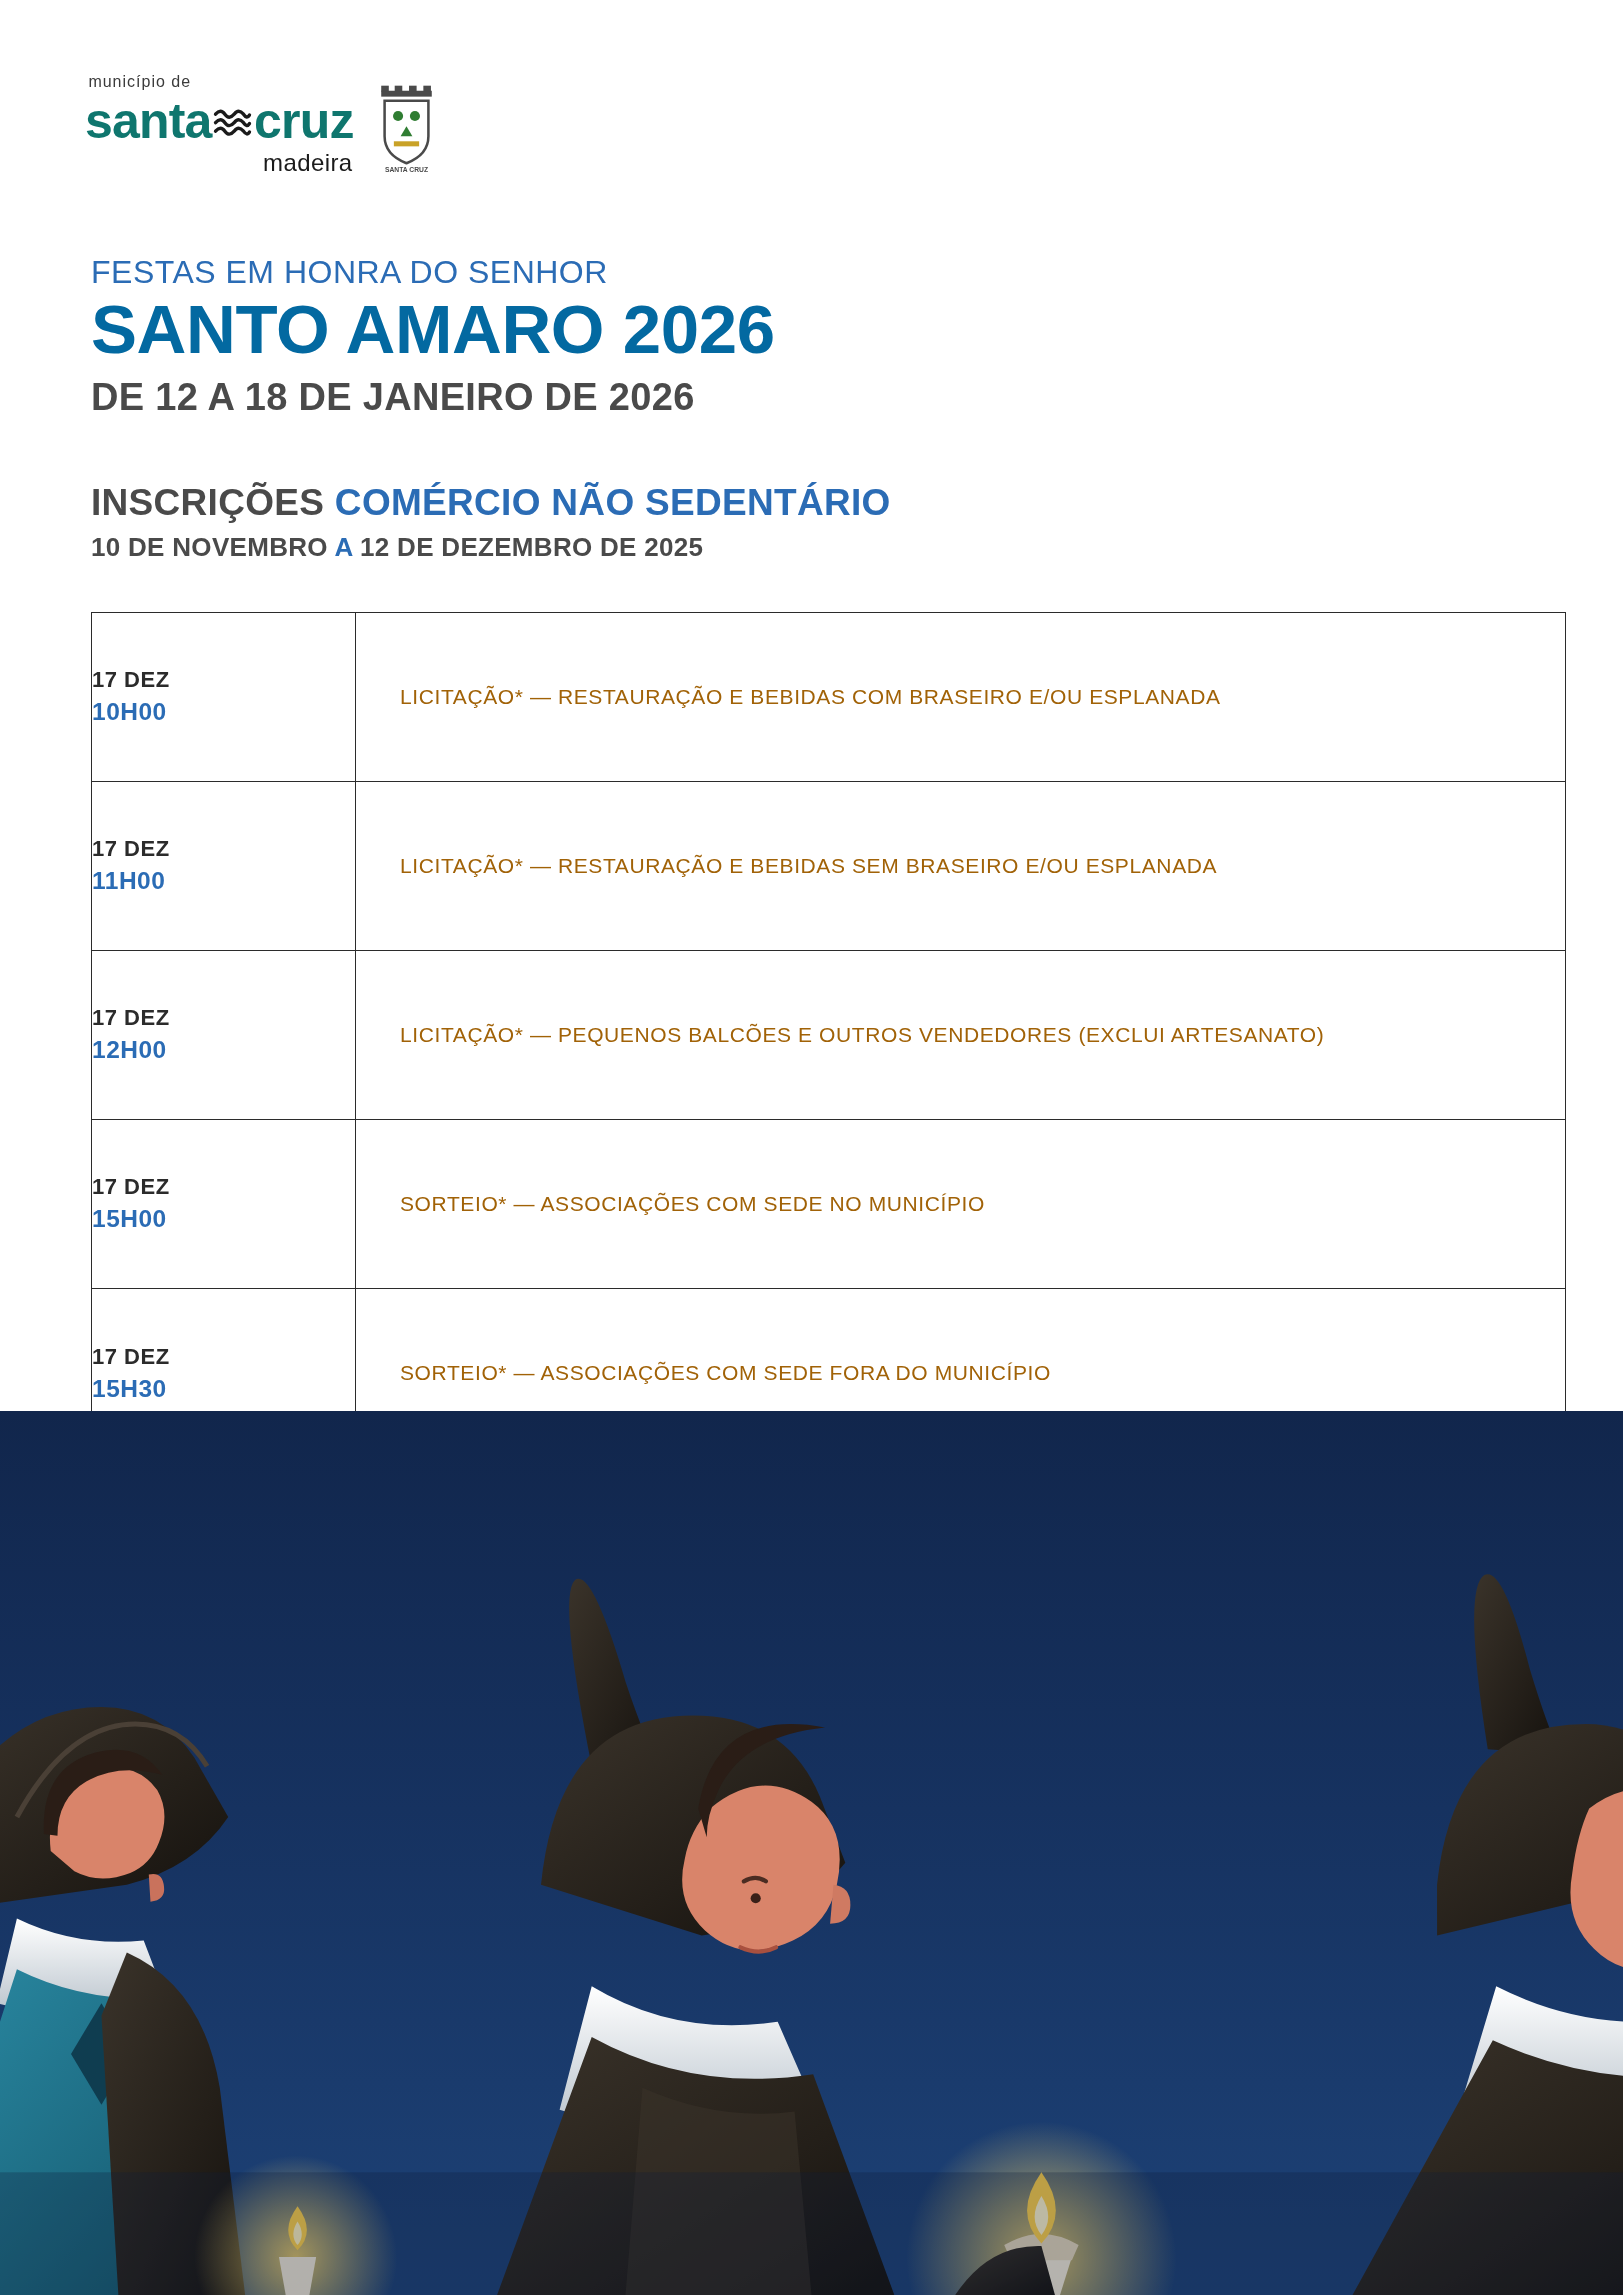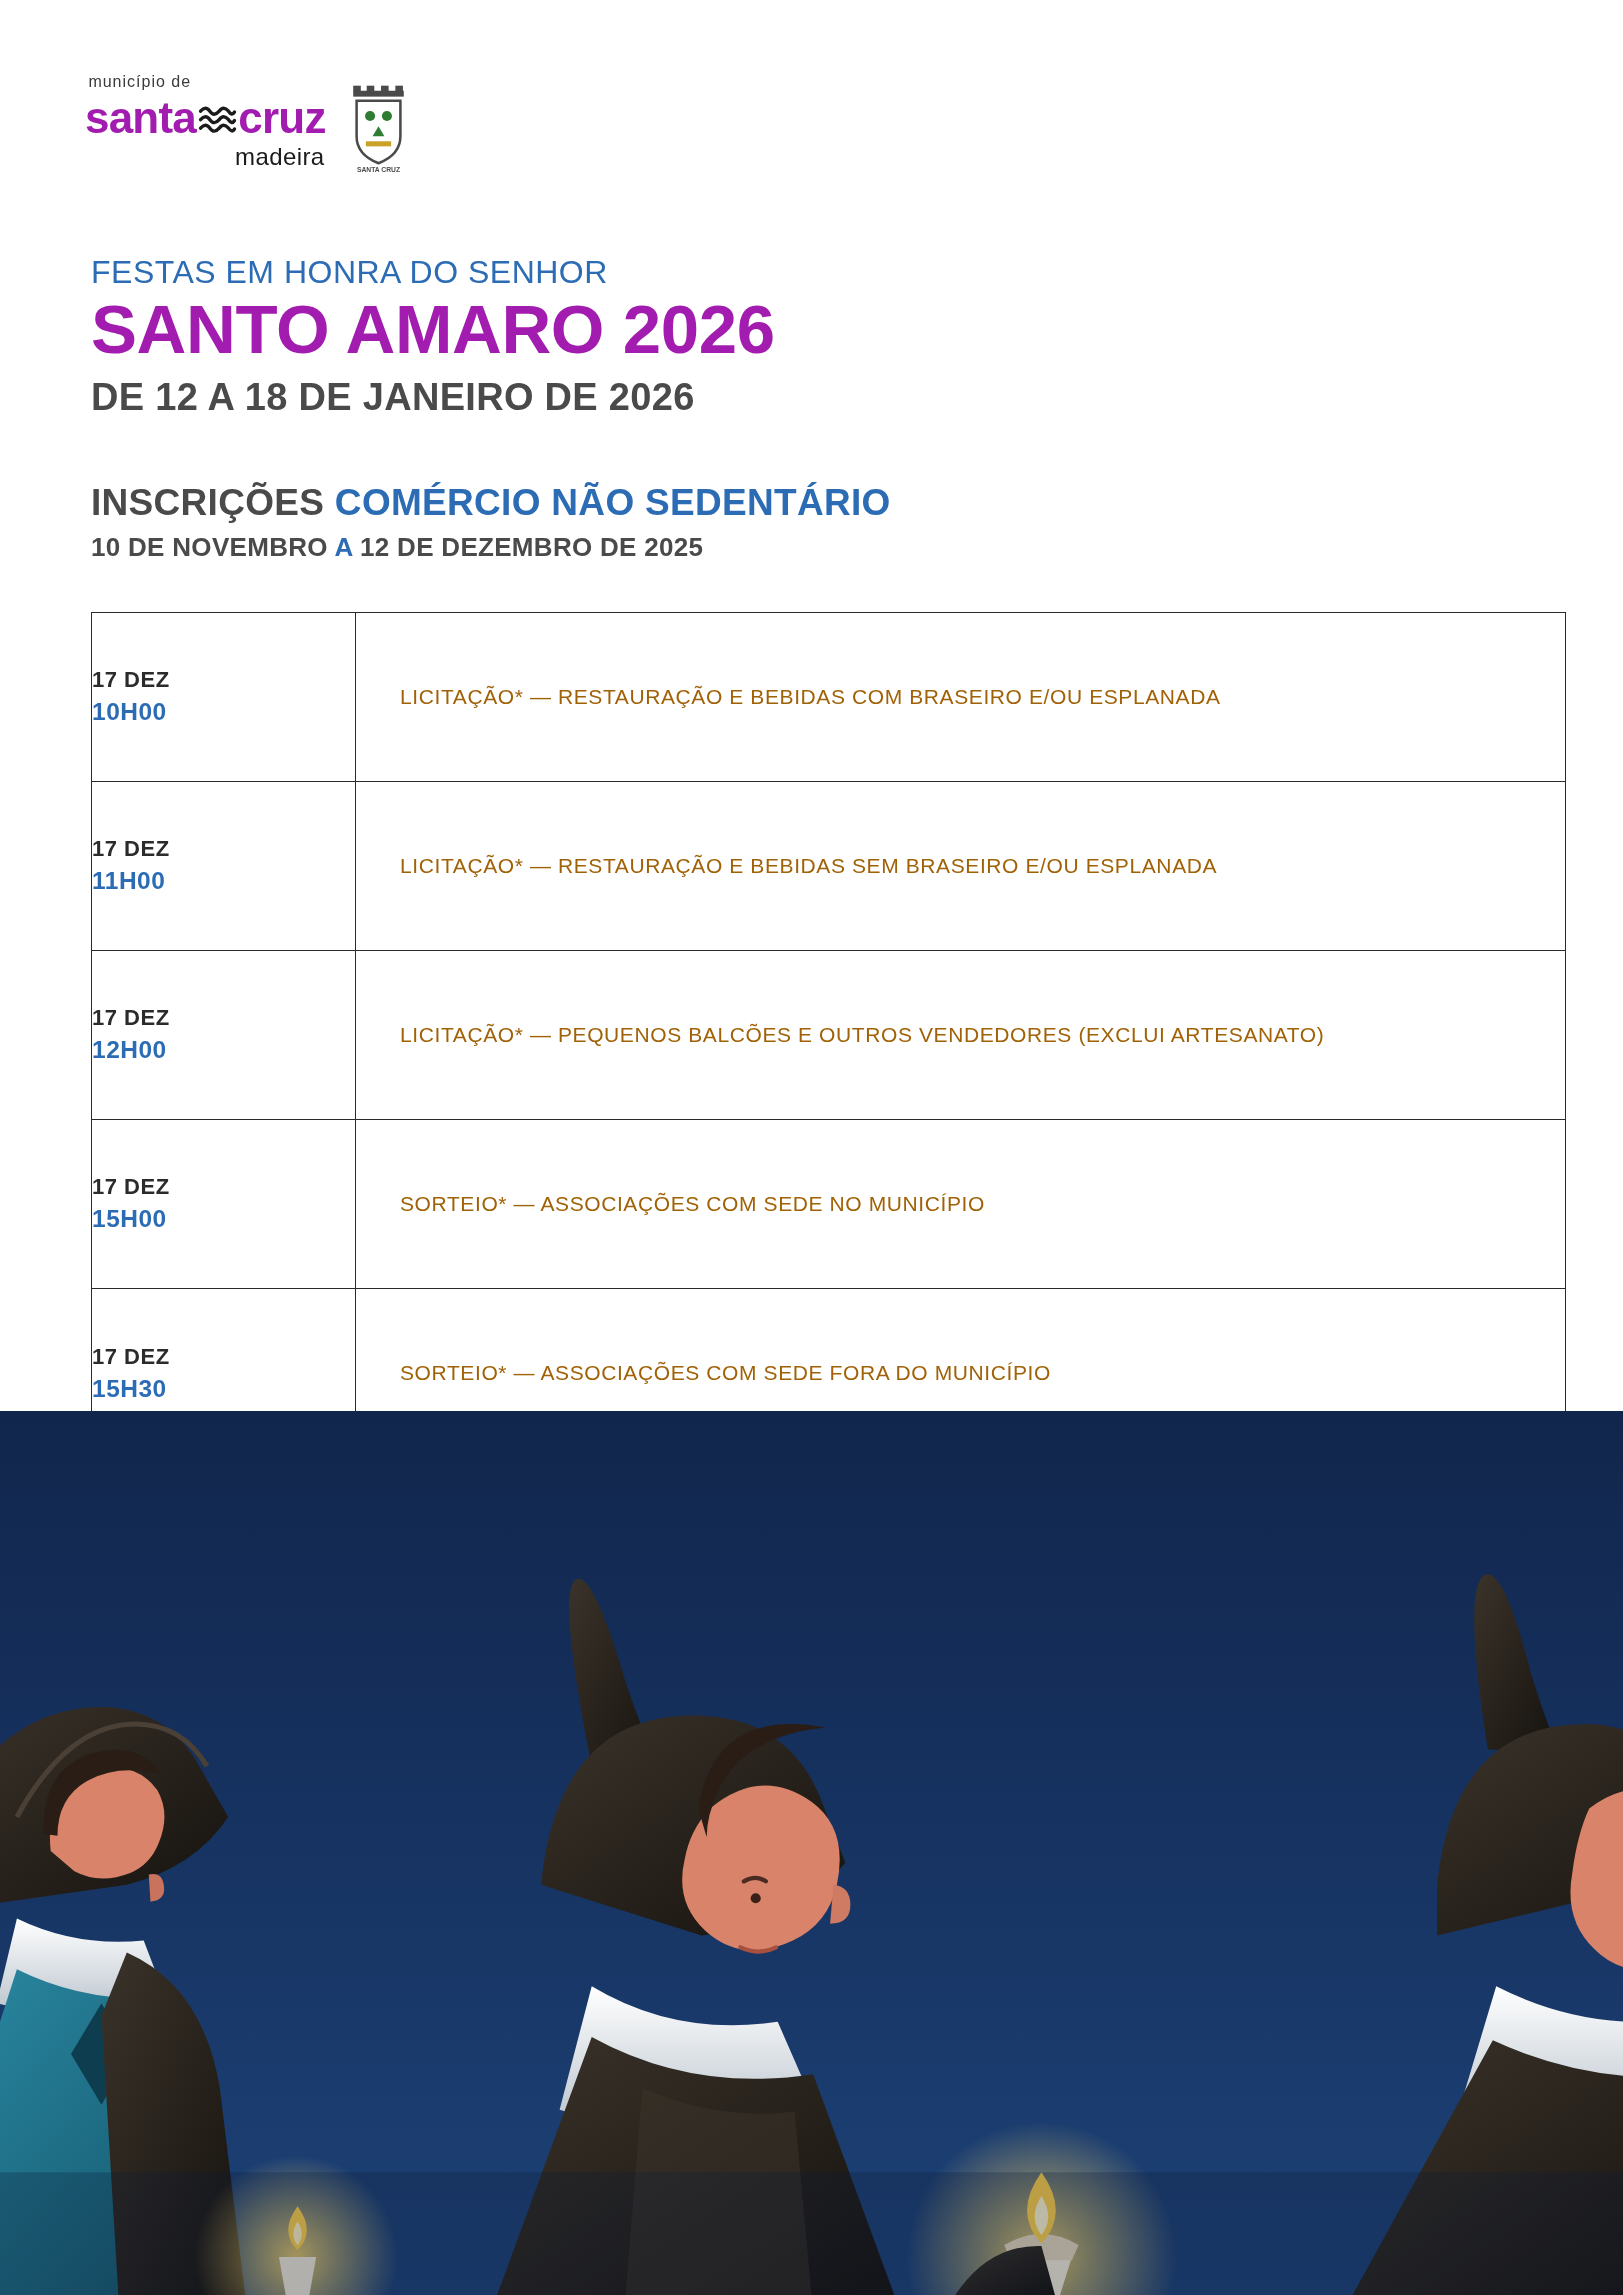--- a/index.html
+++ b/index.html
@@ -42,24 +42,24 @@
     font-size: 16px;
     letter-spacing: 1px;
     color: #3b3b3b;
     font-weight: 400;
     margin-left: 3.4px;
     margin-bottom: 6px;
   }
   .logo-main {
     display: flex;
     align-items: center;
-    font-size: 44px;
+    font-size: 50px;
     font-weight: 700;
     letter-spacing: -0.8px;
-    color: #a21caf;
+    color: #0f766e;
     text-align: right;
   }
   .logo-wave {
     display: inline-block;
     width: 39px;
     height: 34px;
     margin: 0 1.7px;
     position: relative;
   }
   .logo-wave svg { display: block; }
@@ -86,21 +86,21 @@
   .t-festas {
     font-size: 32px;
     font-weight: 400;
     color: #2b6cb5;
     letter-spacing: 0.5px;
     line-height: 1.05;
   }
   .t-santo {
     font-size: 69px;
     font-weight: 800;
-    color: #a21caf;
+    color: #0369a1;
     letter-spacing: -0.4px;
     line-height: 1.0;
     margin-top: 5px;
   }
   .t-datas {
     font-size: 38px;
     font-weight: 800;
     color: #4a4a4a;
     letter-spacing: 0.3px;
     margin-top: 12px;

